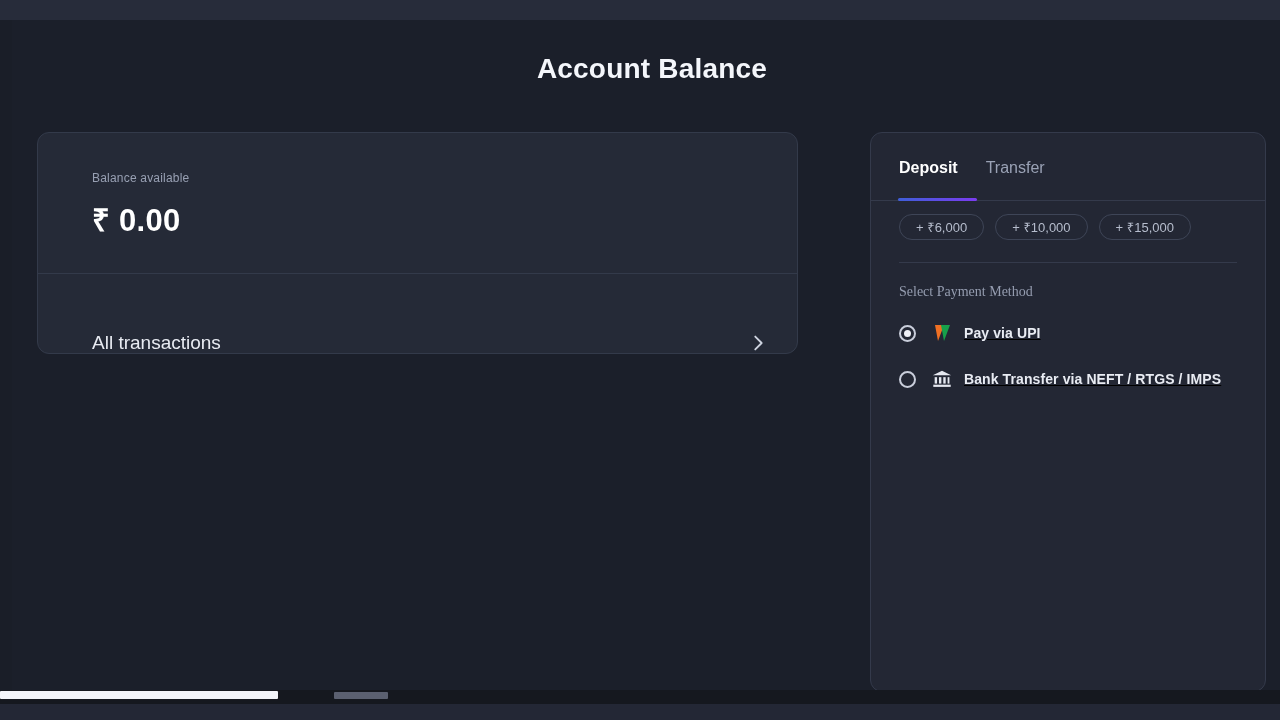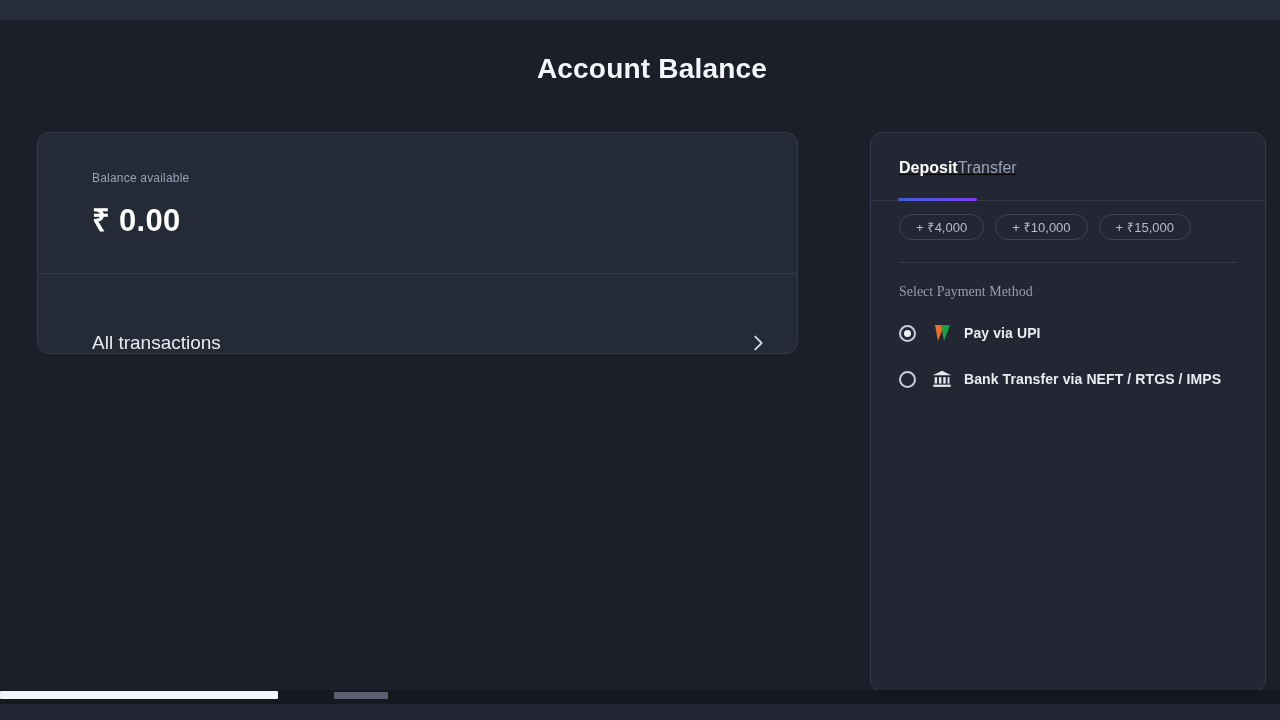--- a/index.html
+++ b/index.html
@@ -126,21 +126,21 @@
     overflow: hidden;
   }
 
   #tabs {
     position: relative;
     height: 68px;
     border-bottom: 1px solid #343a4b;
     padding-left: 28px;
     display: flex;
     align-items: center;
-    text-decoration: underline;
+    gap: 28px;
   }
 
   .tab {
     font-size: 16px;
     color: #9aa2b5;
     cursor: pointer;
     padding-top: 2px;
   }
 
   .tab.active {
@@ -251,20 +251,21 @@
     font-family: Liberation Serif, serif;
   }
 
   
   .pay-option {
     margin-top: 20px;
     height: 26px;
     display: flex;
     align-items: center;
     cursor: pointer;
+    text-decoration: underline;
   }
 
   .radio {
     width: 17px;
     height: 17px;
     border-radius: 50%;
     border: 2px solid #c9cedb;
     margin-right: 14px;
     flex: 0 0 auto;
     display: flex;
@@ -391,21 +392,21 @@
     <div id="tabs">
       <div class="tab active">Deposit</div>
       <div class="tab">Transfer</div>
       <div id="tab-underline"></div>
     </div>
 
     <div id="panel-body">
 
 
       <div id="quick-chips">
-        <div class="chip">+ ₹4,000</div>
+        <div class="chip">+ ₹6,000</div>
         <div class="chip">+ ₹10,000</div>
         <div class="chip">+ ₹15,000</div>
       </div>
 
       <div id="panel-divider"></div>
 
       <div id="payment-method-label">Select Payment Method</div>
 
       <div class="pay-option">
         <span class="radio selected">

